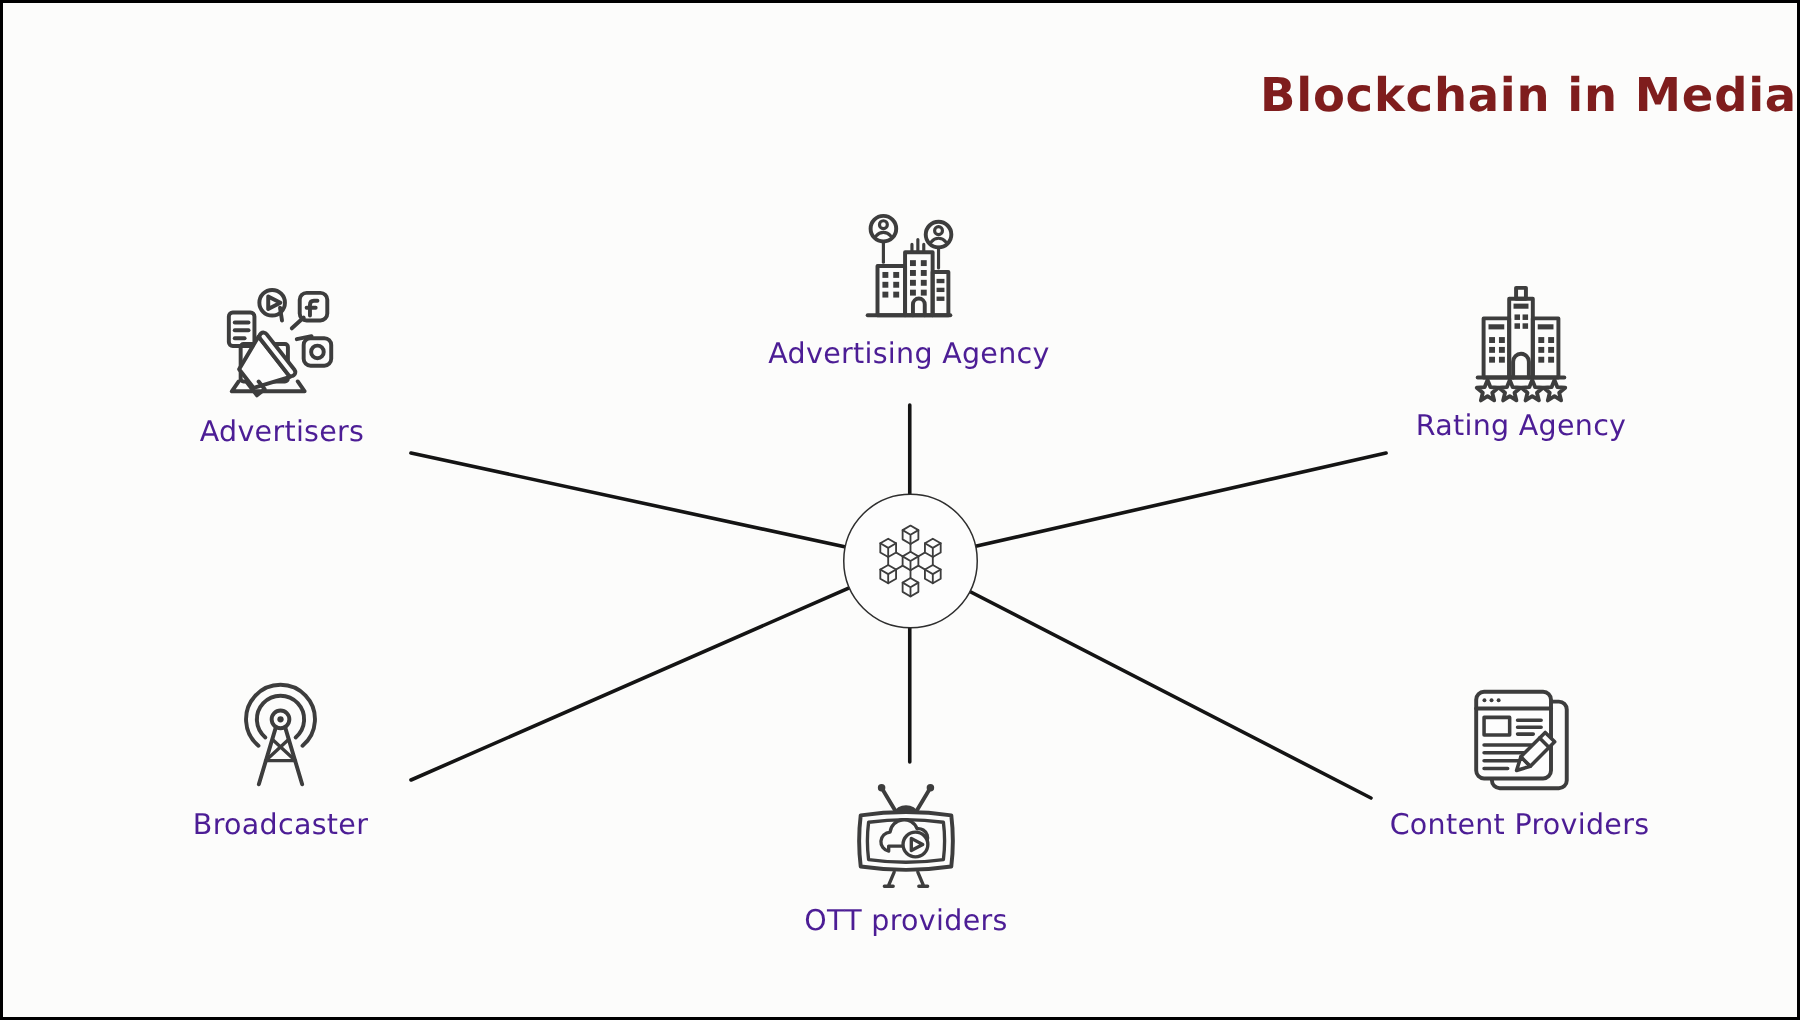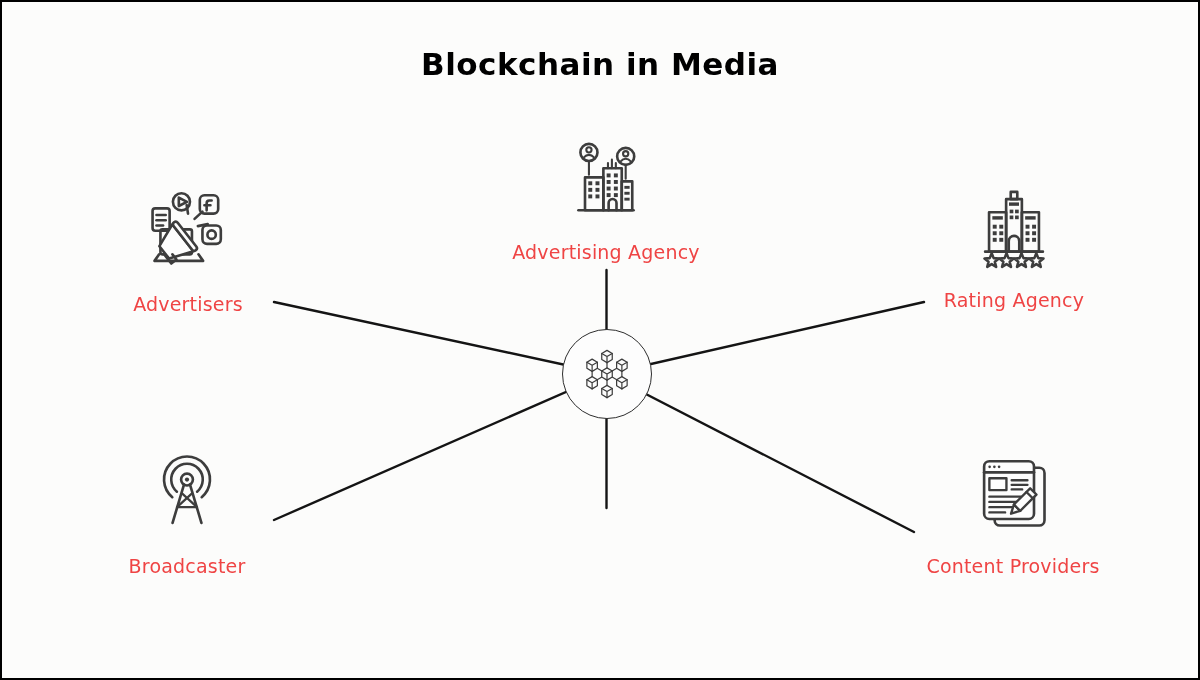--- a/index.html
+++ b/index.html
@@ -2,36 +2,36 @@
 <html><head>
 <meta charset="utf-8">
 <style>
   html,body{margin:0;padding:0;background:#e8e8e8;}
   .frame{
     position:relative;width:1200px;height:680px;box-sizing:border-box;
     border:2px solid #000;background:#fcfcfb;overflow:hidden;
     font-family:"DejaVu Sans","Liberation Sans",sans-serif;
   }
   .title{
-    position:absolute;left:0;top:44px;width:100%;text-align:center;
-    font-size:31px;font-weight:700;letter-spacing:.5px;color:#000000;
+    position:absolute;left:0;top:44px;width:100%;text-align:right;
+    font-size:31px;font-weight:700;letter-spacing:.5px;color:#7f1d1d;
   }
   .lines{position:absolute;left:0;top:0;z-index:1;}
   .hub{
     position:absolute;left:560px;top:327px;width:90px;height:90px;z-index:3;
     background:#fdfdfd;border:1.8px solid #2e2e2e;border-radius:50%;
     display:flex;align-items:center;justify-content:center;box-sizing:border-box;
   }
   .node{
     position:absolute;width:230px;z-index:2;
     display:flex;flex-direction:column;align-items:center;
   }
   .node .icon{width:84px;height:84px;display:flex;align-items:center;justify-content:center;}
   .node .label{
-    margin-top:19px;font-size:19px;font-weight:500;color:#ef4444;
+    margin-top:3px;font-size:19px;font-weight:500;color:#4c1d95;
     letter-spacing:.2px;white-space:nowrap;text-align:center;
   }
   .n-advertisers{left:71px;top:188px;}
   .n-adagency{left:489px;top:136px;}
   .n-rating{left:897px;top:184px;}
   .n-broadcaster{left:70px;top:450px;justify-content:space-between;}
   .n-ott{left:487px;top:514px;}
   .n-content{left:896px;top:450px;}
   svg.ic{stroke:#3d3d3d;fill:none;stroke-width:2;stroke-linecap:round;stroke-linejoin:round;}
   svg.ic .fl{fill:#3d3d3d;stroke:none;}
@@ -198,20 +198,38 @@
         <circle cx="32" cy="21" r="1.6" class="fl"></circle>
         <path d="M29.7,24.8 L21,54 M34.3,24.8 L43,54"></path>
         <path d="M28.2,31.5 L39.6,42 M35.8,31.5 L24.4,42 M24.4,42 L39.6,42" stroke-width="1.7"></path>
         <path d="M24.3,30.2 A12,12 0 1 1 39.7,30.2"></path>
         <path d="M20.8,34.4 A17.5,17.5 0 1 1 43.2,34.4"></path>
       </svg>
     </div>
     <div class="label">Broadcaster</div>
   </div>
 
+  <div class="node n-ott">
+    <div class="icon">
+      <svg class="ic" width="84" height="84" viewBox="0 0 64 64">
+        <line x1="26.5" y1="18.5" x2="20.5" y2="8.5"></line>
+          <circle cx="19.6" cy="7" r="1.9" class="fl"></circle>
+        <line x1="37.5" y1="18.5" x2="43.5" y2="8.5"></line>
+          <circle cx="44.4" cy="7" r="1.9" class="fl"></circle>
+        <path d="M25.8,19.6 A6.4,5 0 0 1 38.2,19.6 Z" class="fl"></path>
+        <path d="M9,21 Q32,17.6 55,21 Q56.6,34 55,47 Q32,50.4 9,47 Q7.4,34 9,21 Z"></path>
+        <path d="M13,24.5 Q32,21.8 51,24.5 Q52.2,34 51,43.5 Q32,46.2 13,43.5 Q11.8,34 13,24.5 Z" stroke-width="1.7"></path>
+        <path d="M26,49.8 L23,57 M38,49.8 L41,57 M21,57 h4.5 M38.5,57 h4.5" stroke-width="1.7"></path>
+        <path d="M23.2,39.2 a4.9,4.9 0 0 1 0.7,-9.7 a7.1,7.1 0 0 1 13.7,-1.7 a4.7,4.7 0 0 1 2.9,8.8 h-17.3 z" stroke-width="1.7"></path>
+        <circle cx="36.8" cy="35.8" r="6.3" class="wh" stroke="#3d3d3d" stroke-width="1.7"></circle>
+        <path d="M34.7,32.7 L40.5,35.8 L34.7,38.9 Z" stroke-width="1.7"></path>
+      </svg>
+    </div>
+    <div class="label">OTT providers</div>
+  </div>
 
   <div class="node n-content">
     <div class="icon">
       <svg class="ic" width="84" height="84" viewBox="0 0 64 64">
         <rect x="18" y="12" width="38" height="44" rx="4"></rect>
         <rect x="10" y="7" width="38" height="44" rx="4" class="wh" stroke="#3d3d3d"></rect>
         <line x1="10" y1="15.5" x2="48" y2="15.5"></line>
         <g class="fl">
           <circle cx="14.2" cy="11.3" r="1"></circle>
             <circle cx="17.8" cy="11.3" r="1"></circle>

